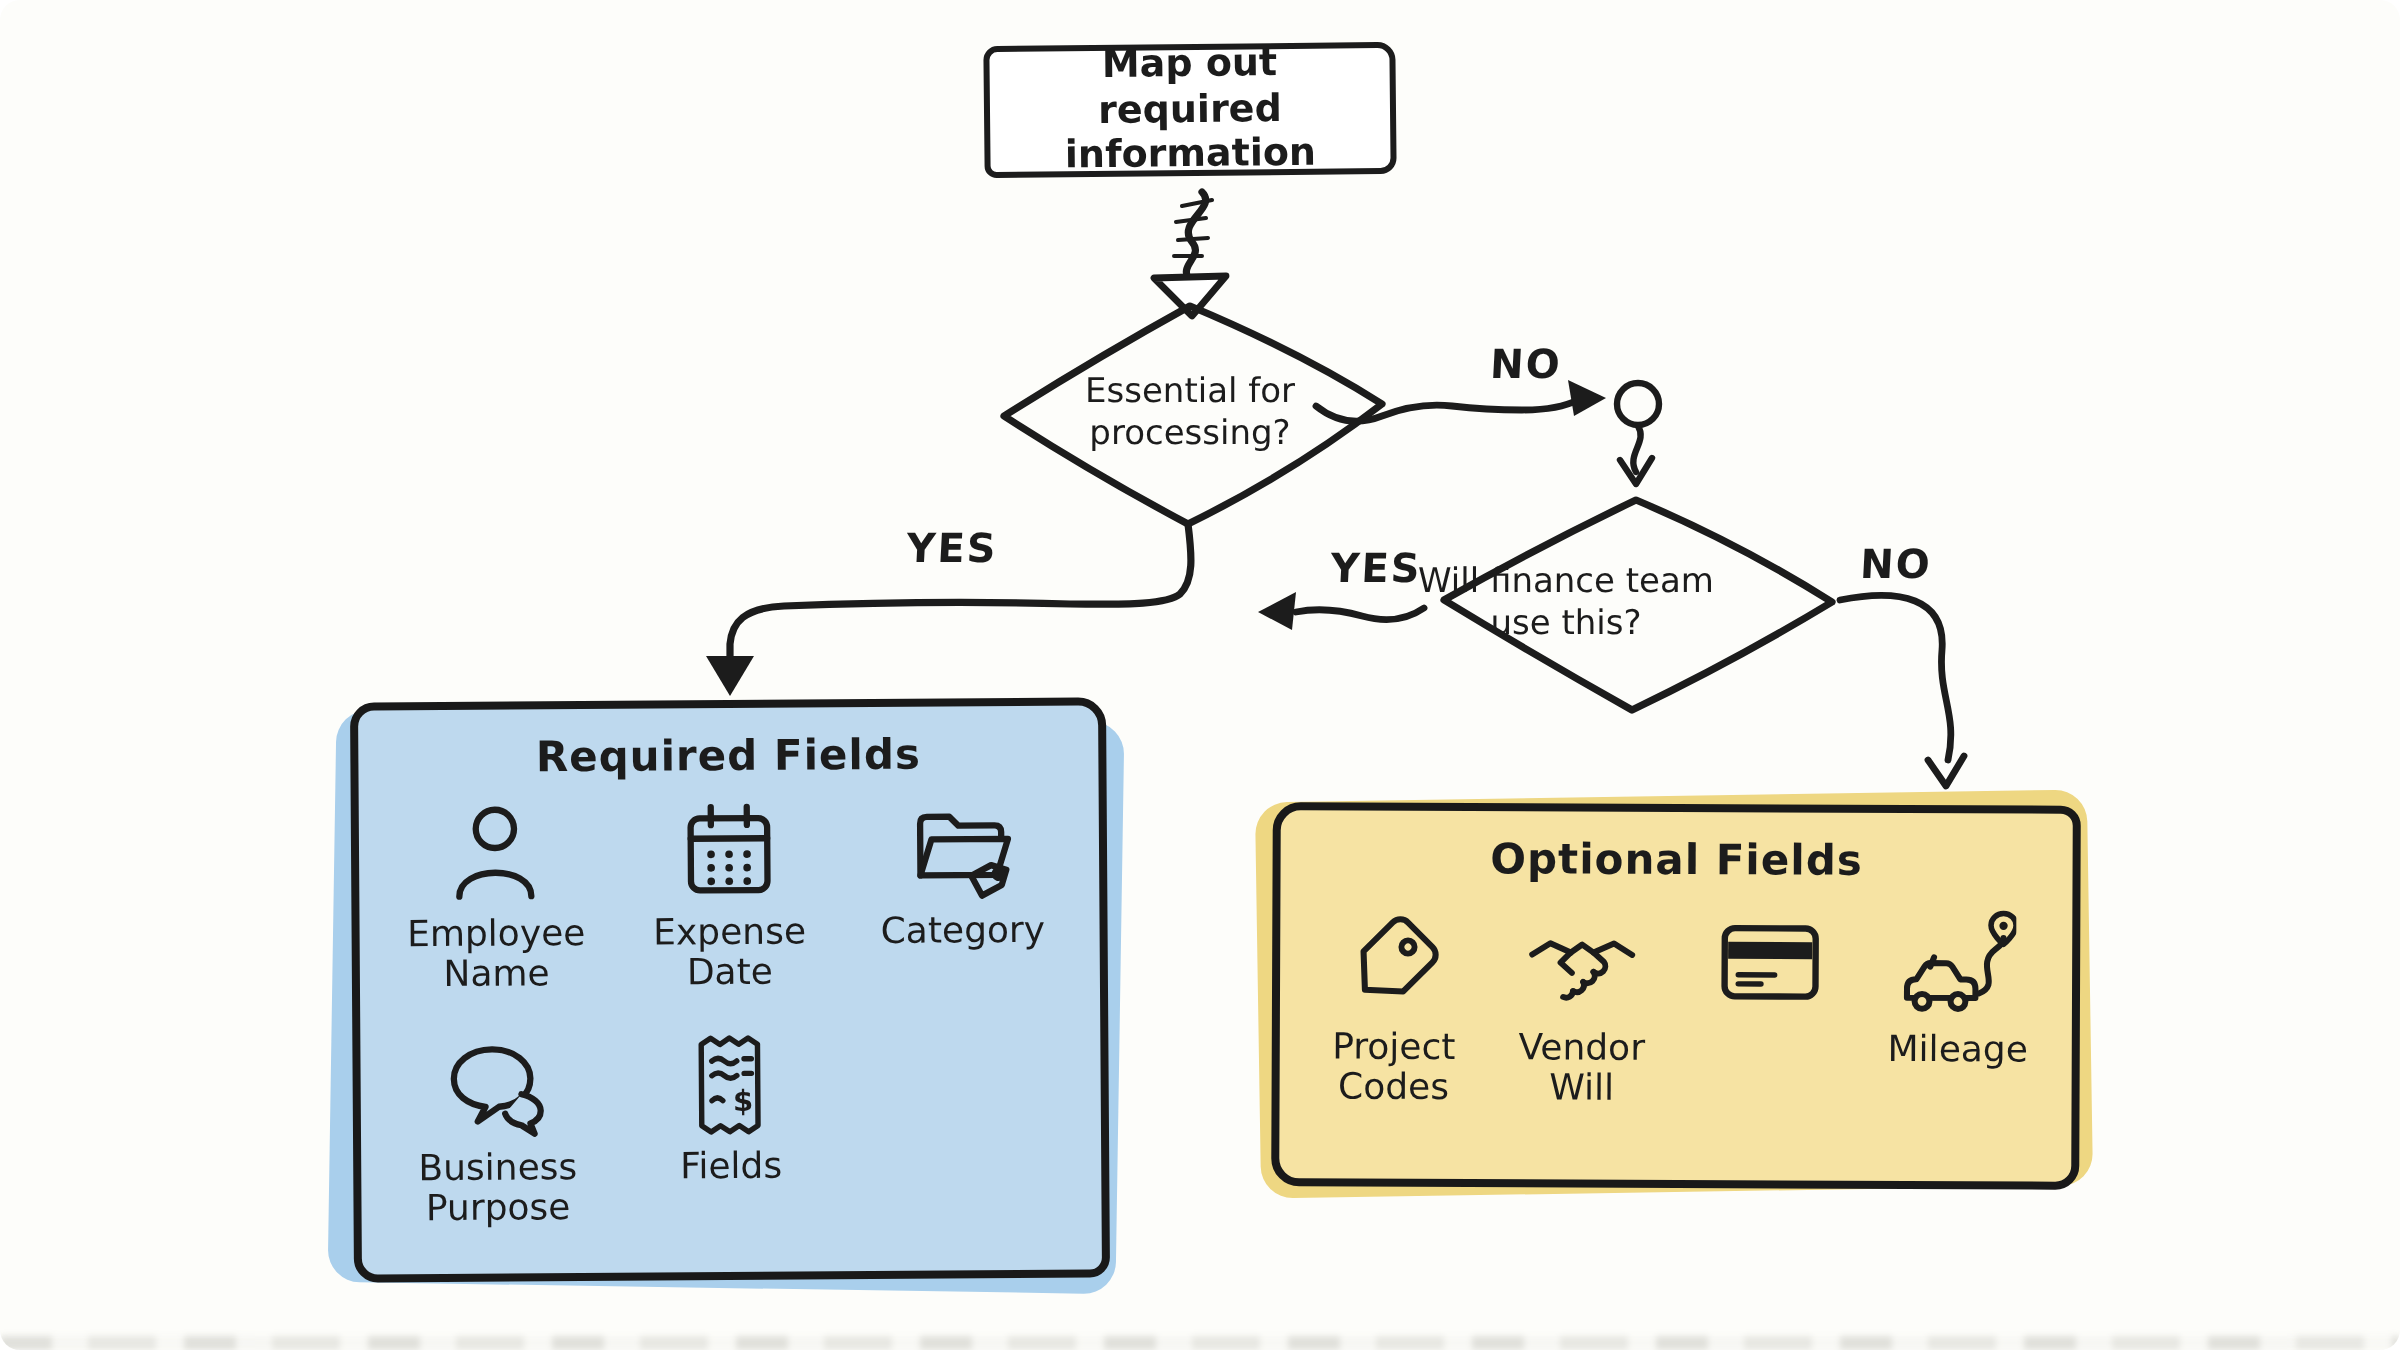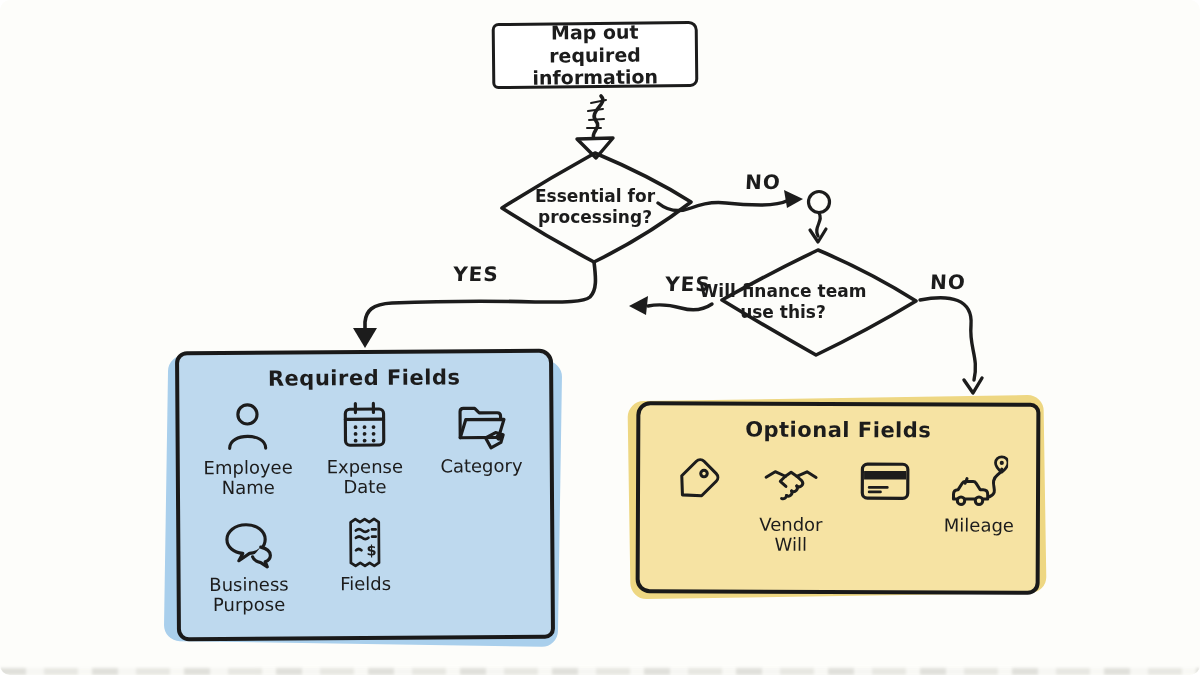--- a/index.html
+++ b/index.html
@@ -17,21 +17,21 @@
   .top-box{
     left:492px;top:22px;width:206px;height:66px;
     background:#ffffff;border:3.5px solid #1c1c1c;border-radius:7px 9px 8px 6px;
     transform:rotate(-0.6deg);
     display:flex;align-items:center;justify-content:center;text-align:center;
     font-size:19px;font-weight:700;line-height:1.18;padding:2px 8px;box-sizing:border-box;
   }
 
   
   .diamond-label{
-    text-align:center;font-size:17px;font-weight:700;line-height:1.25;
+    text-align:center;font-size:17px;font-weight:400;line-height:1.25;
   }
   .d1{left:508px;top:186px;width:174px;}
   .d2{left:695px;top:281px;width:176px;}
 
   .edge-label{
     text-align:center;font-size:20px;font-weight:700;letter-spacing:1px;
     transform:skewX(-3deg);
   }
   .no1{left:740px;top:170px;width:46px;}
   .yes1{left:444px;top:262px;width:64px;}
@@ -229,20 +229,21 @@
 
       <div class="field-item">
         <div class="field-icon">
           <svg width="52" height="52" viewBox="0 0 48 48">
             <g class="ink" stroke-width="2.8" transform="rotate(-45 24 24)">
               <path d="M5,24 L17,11 H36 a5,5 0 0 1 5,5 v16 a5,5 0 0 1 -5,5 H17 Z"></path>
               <circle cx="33" cy="24" r="3"></circle>
             </g>
           </svg>
         </div>
+        <div class="field-label">Project Codes</div>
       </div>
 
       <div class="field-item">
         <div class="field-icon">
           <svg width="56" height="50" viewBox="0 0 48 44">
             <g class="ink" stroke-width="2.6">
               <path d="M2,19 L10,14 L19,18"></path>
               <path d="M46,19 L38,14 L29,18"></path>
               <path d="M19,18 L24,14.5 L29,18 L33.5,22 a3.2,3.2 0 0 1 -4.5,4.5"></path>
               <path d="M29,26.5 a3.2,3.2 0 0 1 -4.5,4.4"></path>

